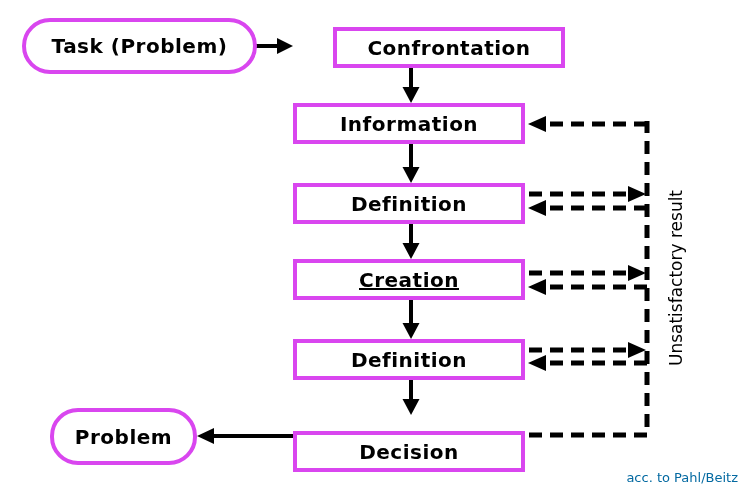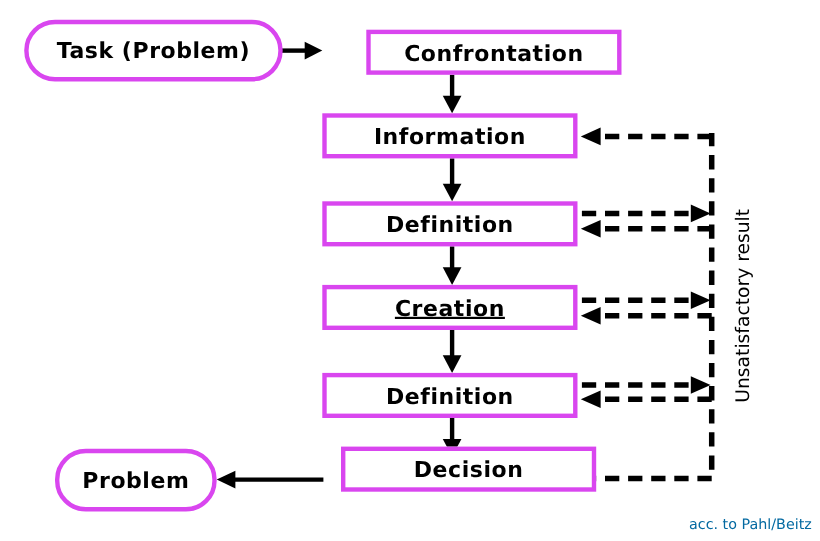--- a/index.html
+++ b/index.html
@@ -36,21 +36,21 @@
   }
   .pill { border-radius: 28px; }
   .pill.start { left: 22px; top: 18px; width: 235px; height: 56px; }
   .pill.end   { left: 50px; top: 408px; width: 147px; height: 57px; }
   .stage { left: 293px; width: 232px; height: 41px; }
   .stage.s0 { top: 27px; margin-left: 40px; }
   .stage.s1 { top: 103px; }
   .stage.s2 { top: 183px; }
   .stage.s3 { top: 259px; text-decoration: underline; }
   .stage.s4 { top: 339px; }
-  .stage.s5 { top: 406px; margin-left: 17px; }
+  .stage.s5 { top: 431px; }
   .feedback-label {
     position: absolute;
     left: 577px;
     top: 267px;
     width: 200px;
     height: 22px;
     transform: rotate(-90deg);
     transform-origin: center center;
     text-align: center;
     font-size: 17px;

